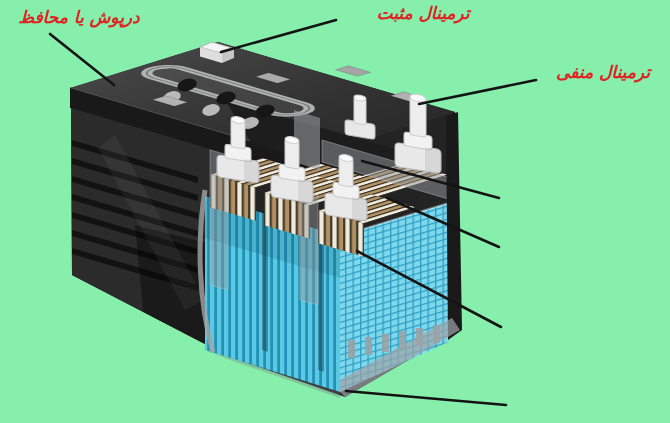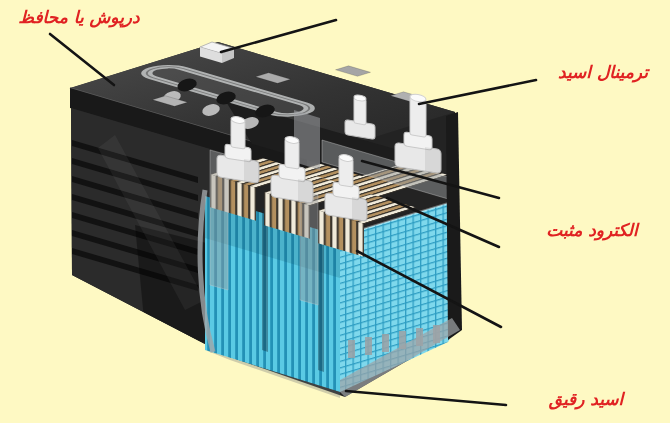--- a/index.html
+++ b/index.html
@@ -15,21 +15,21 @@
     text-align:center;
     direction:rtl;
     white-space:nowrap;
     line-height:1.25;
     user-select:none;
   }
 </style>
 </head>
 <body>
 
-<div id="stage" style="background: #fef9c3;">
+<div id="stage" style="background: #86efac;">
 
   <svg id="figure-svg" width="670" height="423" viewBox="0 0 670 423">
     <defs>
       <linearGradient id="lidGrad" x1="0" y1="0" x2="1" y2="1">
         <stop offset="0" stop-color="#4c4c4c"></stop>
         <stop offset="0.55" stop-color="#333333"></stop>
         <stop offset="1" stop-color="#242424"></stop>
       </linearGradient>
 
       <pattern id="pp" width="13" height="10" patternUnits="userSpaceOnUse">
@@ -210,16 +210,15 @@
       <line x1="336" y1="20" x2="221" y2="52"></line>
       <line x1="536" y1="80" x2="419" y2="104"></line>
       <line x1="499" y1="198" x2="362" y2="161"></line>
       <line x1="499" y1="247" x2="387" y2="198"></line>
       <line x1="501" y1="327" x2="357" y2="251"></line>
       <line x1="506" y1="405" x2="346" y2="391"></line>
     </g>
   </svg>
 
   <div class="lbl" style="left: 0px; top: 7px; width: 158px; color: rgb(224, 34, 34);">درپوش یا محافظ</div>
-  <div class="lbl" style="left: 538px; top: 62px; width: 130px; color: rgb(224, 34, 34);">ترمینال اسید</div>
-  <div class="lbl" style="left: 520px; top: 220px; width: 144px; color: rgb(224, 34, 34);">الکترود مثبت</div>
-  <div class="lbl" style="left: 524px; top: 389px; width: 124px; color: rgb(224, 34, 34);">اسید رقیق</div>
+  <div class="lbl" style="left: 343px; top: 3px; width: 160px; color: rgb(224, 34, 34);">ترمینال مثبت</div>
+  <div class="lbl" style="left: 538px; top: 62px; width: 130px; color: rgb(224, 34, 34);">ترمینال منفی</div>
 </div>
 
 </body></html>

